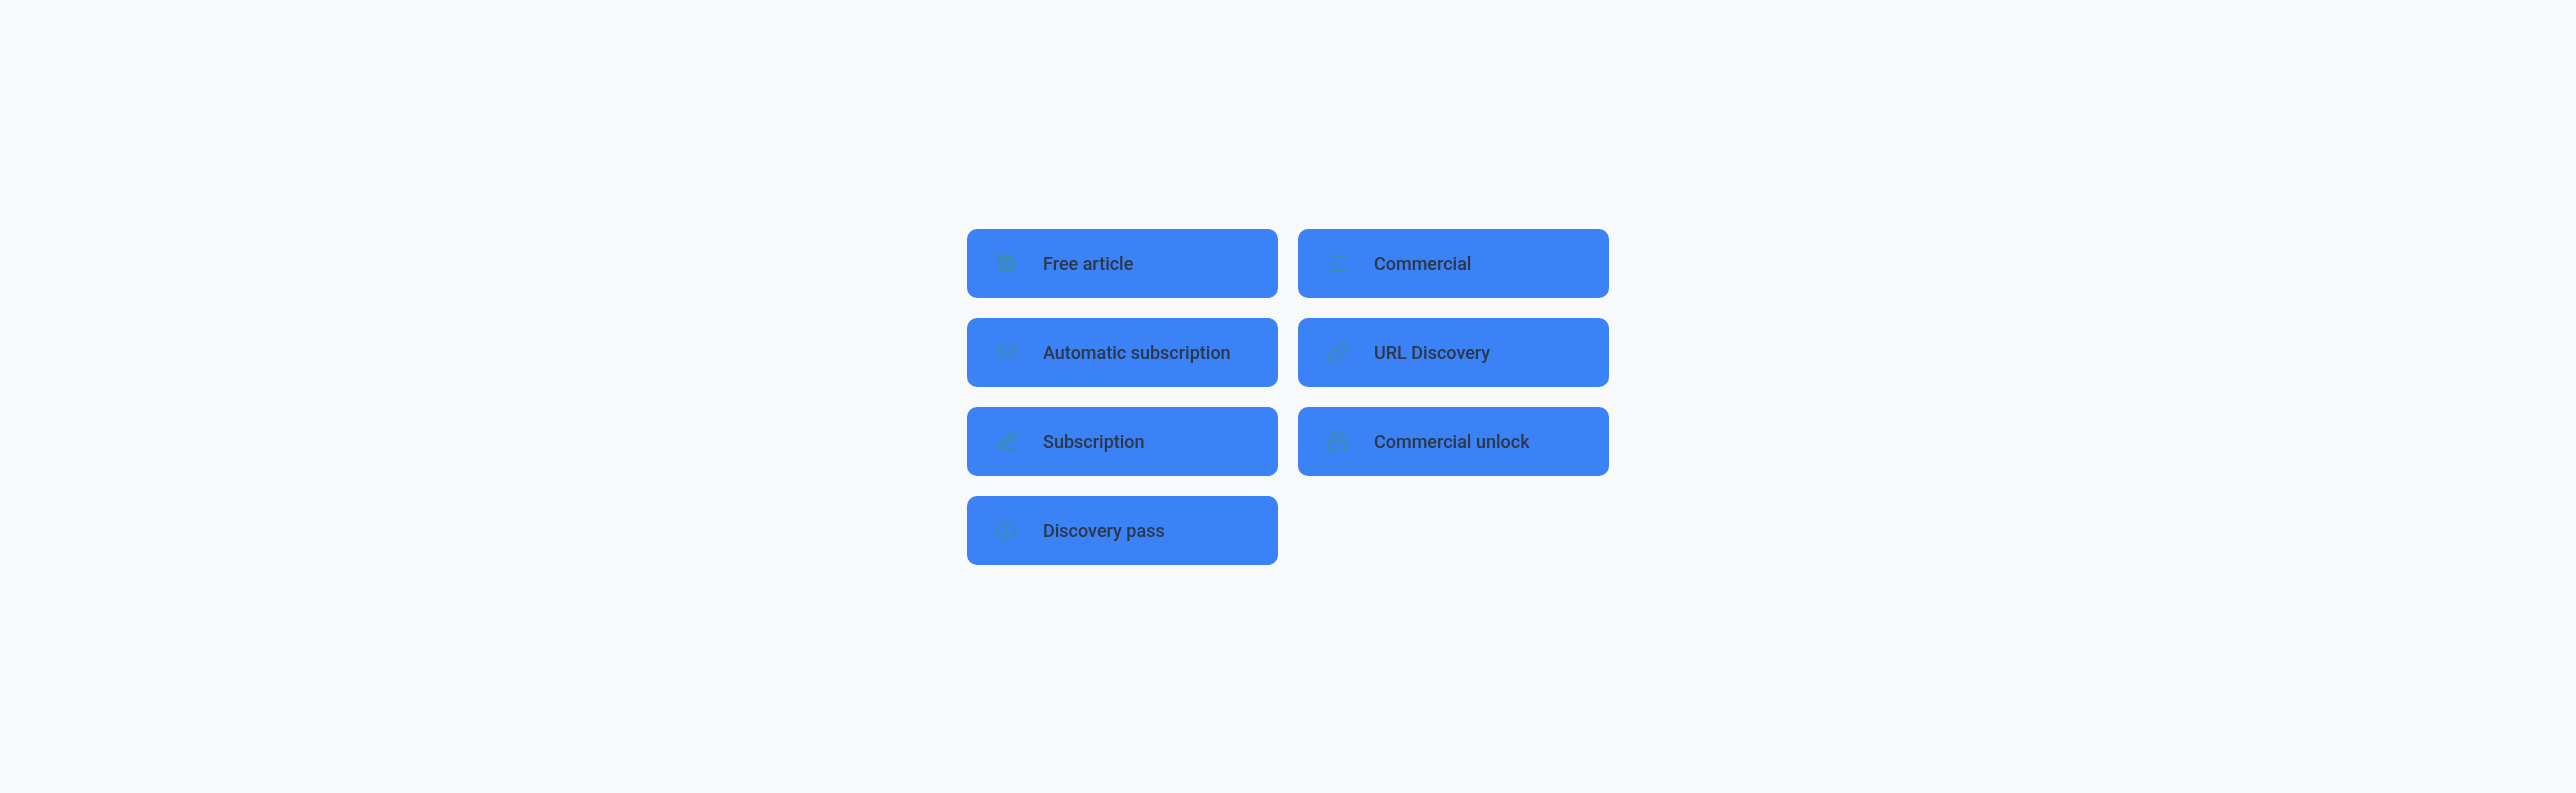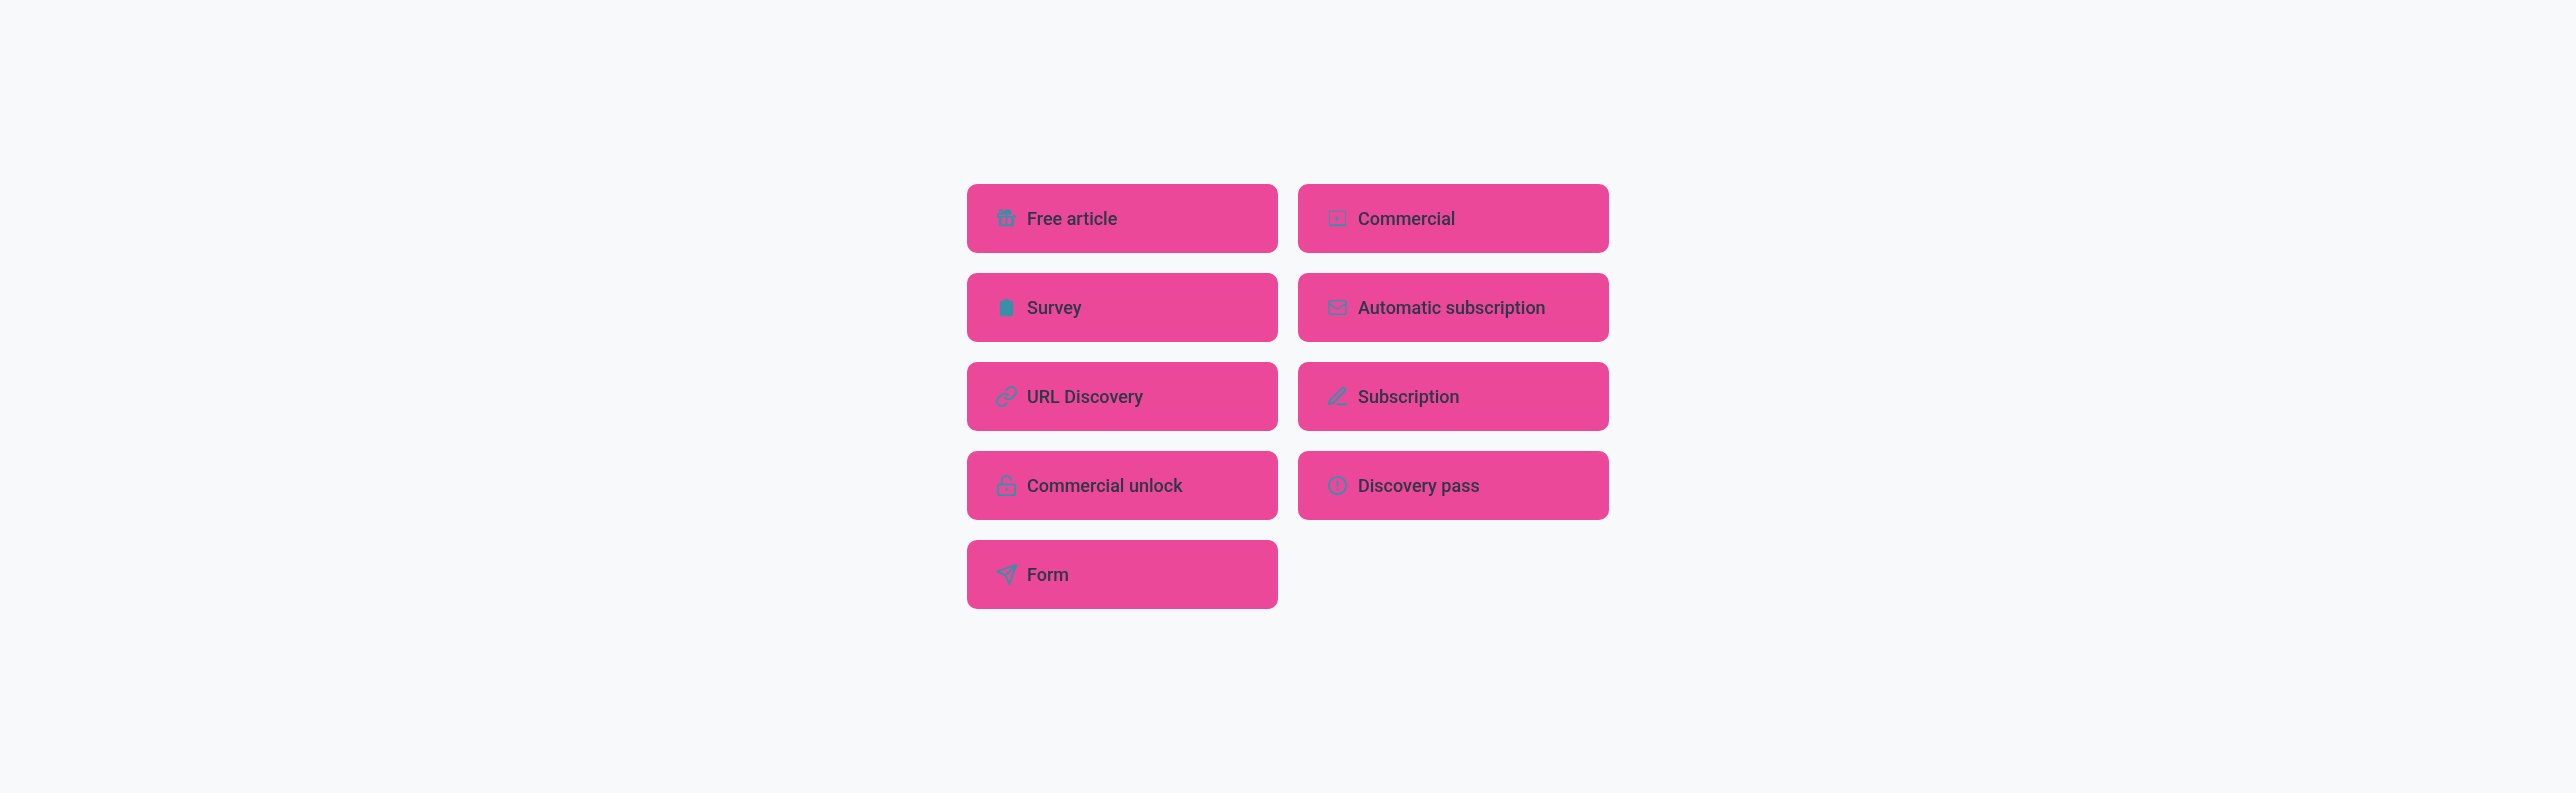--- a/index.html
+++ b/index.html
@@ -20,26 +20,26 @@
 
     .grid-container {
       display: grid;
       grid-template-columns: 1fr 1fr;
       gap: 20px;
       max-width: 642px;
       width: 100%;
     }
 
     .card {
-      background-color: #ec4899;
+      background-color: #3b82f6;
       border-radius: 10px;
       padding: 23px 26px;
       display: flex;
       align-items: center;
-      gap: 8px;
+      gap: 24px;
       cursor: pointer;
       transition: background-color 0.15s ease;
     }
 
     .card-icon {
       color: #3a8fa8;
       font-size: 21.4px;
       flex-shrink: 0;
       display: flex;
       align-items: center;
@@ -86,31 +86,20 @@
 
   <div class="card">
     <div class="card-icon icon-commercial">
       <svg viewBox="0 0 24 24" xmlns="http://www.w3.org/2000/svg">
         <path d="M4 4h16a1 1 0 0 1 1 1v14a1 1 0 0 1-1 1H4a1 1 0 0 1-1-1V5a1 1 0 0 1 1-1zm0 0v14h16V5H4zm6 5l4 3-4 3V9z"></path>
       </svg>
     </div>
     <span class="card-label">Commercial</span>
   </div>
 
-  <div class="card">
-    <div class="card-icon icon-survey">
-      <svg viewBox="0 0 24 24" xmlns="http://www.w3.org/2000/svg">
-        <path d="M9 5H7a2 2 0 0 0-2 2v12a2 2 0 0 0 2 2h10a2 2 0 0 0 2-2V7a2 2 0 0 0-2-2h-2M9 5a2 2 0 0 0 2 2h2a2 2 0 0 0 2-2M9 5a2 2 0 0 1 2-2h2a2 2 0 0 1 2 2m-6 7h.01M9 12h6M9 16h6"></path>
-        <circle cx="7.5" cy="12" r="0.7"></circle>
-        <circle cx="7.5" cy="16" r="0.7"></circle>
-        <path d="M7 7h.01M8 7h8"></path>
-      </svg>
-    </div>
-    <span class="card-label">Survey</span>
-  </div>
 
   <div class="card">
     <div class="card-icon icon-newsletter">
       <svg viewBox="0 0 24 24" xmlns="http://www.w3.org/2000/svg">
         <path d="M3 8l7.89 5.26a2 2 0 0 0 2.22 0L21 8M5 19h14a2 2 0 0 0 2-2V7a2 2 0 0 0-2-2H5a2 2 0 0 0-2 2v10a2 2 0 0 0 2 2z" stroke="#3a8fa8" stroke-width="1.5" fill="none" stroke-linecap="round" stroke-linejoin="round"></path>
       </svg>
     </div>
     <span class="card-label">Automatic subscription</span>
   </div>
 
@@ -146,23 +135,15 @@
 
   <div class="card">
     <div class="card-icon icon-discovery">
       <svg viewBox="0 0 24 24" xmlns="http://www.w3.org/2000/svg">
         <path d="M12 2C6.48 2 2 6.48 2 12s4.48 10 10 10 10-4.48 10-10S17.52 2 12 2zm0 18c-4.41 0-8-3.59-8-8s3.59-8 8-8 8 3.59 8 8-3.59 8-8 8zm-1-13h2v6h-2zm0 8h2v2h-2z" fill="#3a8fa8"></path>
       </svg>
     </div>
     <span class="card-label">Discovery pass</span>
   </div>
 
-  <div class="card">
-    <div class="card-icon icon-form">
-      <svg viewBox="0 0 24 24" xmlns="http://www.w3.org/2000/svg">
-        <path d="M22 2L11 13M22 2L15 22l-4-9-9-4 20-7z" stroke="#3a8fa8" stroke-width="2" fill="none" stroke-linecap="round" stroke-linejoin="round"></path>
-      </svg>
-    </div>
-    <span class="card-label">Form</span>
-  </div>
 
 </div>
 
 
 </body></html>

